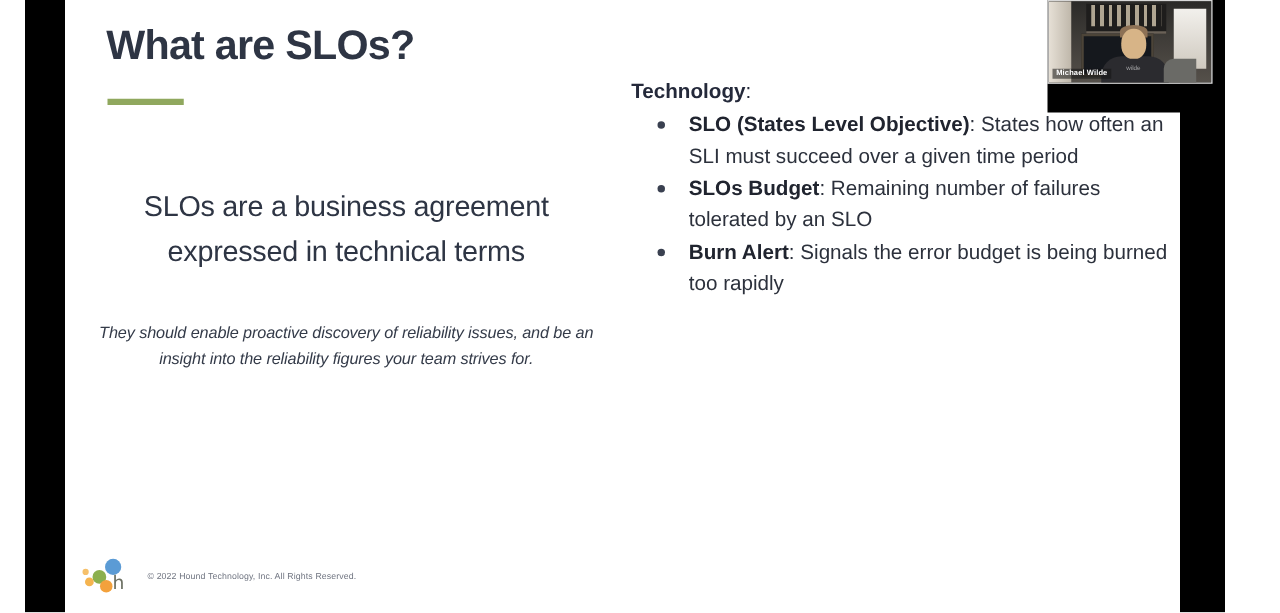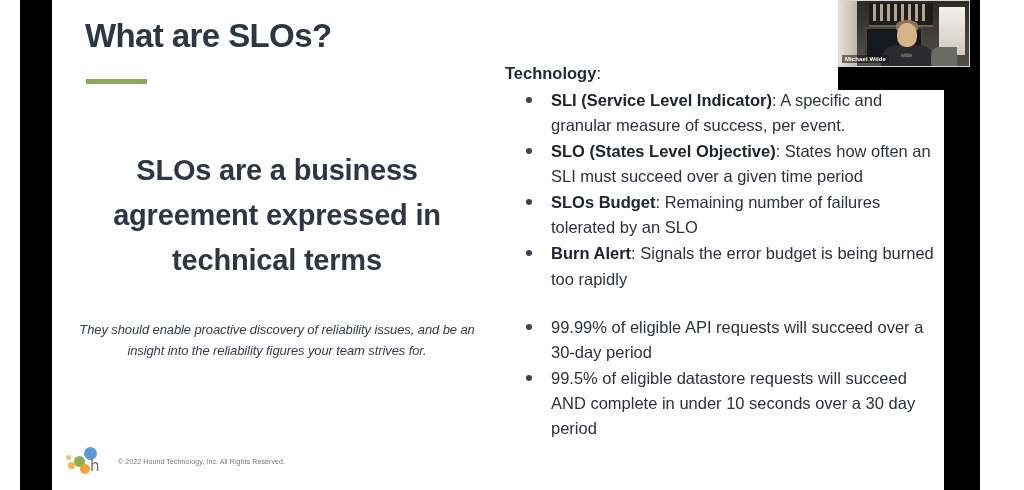--- a/index.html
+++ b/index.html
@@ -68,22 +68,22 @@
   }
 
   
   .left-col {
     position: absolute;
     left: 10px; top: 148px;
     width: 430px;
     text-align: center;
   }
   .lede {
-    font-size: 29px;
-    font-weight: bold;
+    font-size: 23px;
+    font-weight: normal;
     color: #2e3544;
     line-height: 1.55;
     letter-spacing: -0.2px;
   }
   .sub-italic {
     margin-top: 36px;
     font-size: 13px;
     font-style: italic;
     color: #343b49;
     line-height: 1.62;
@@ -290,33 +290,28 @@
       <div class="sub-italic">They should enable proactive discovery of reliability issues, and be an insight into the reliability figures your team strives for.</div>
     </div>
 
     <div class="right-col">
 
       <div class="sec-head">
         <span>Technology</span><span class="colon">:</span>
       </div>
 
       <ul class="bullets">
-        <li><b>SLI (Service Level Indicator)</b><span>: A specific and granular measure of success, per event.</span></li>
         <li><b>SLO (States Level Objective)</b><span>: States how often an SLI must succeed over a given time period</span></li>
         <li><b>SLOs Budget</b><span>: Remaining number of failures tolerated by an SLO</span></li>
         <li><b>Burn Alert</b><span>: Signals the error budget is being burned too rapidly</span></li>
       </ul>
 
       <div class="gap"></div>
 
 
-      <ul class="bullets">
-        <li><span>99.99% of eligible API requests will succeed over a 30-day period</span></li>
-        <li><span>99.5% of eligible datastore requests will succeed AND complete in under 10 seconds over a 30 day period</span></li>
-      </ul>
 
     </div>
 
     <div class="footer">
       <div class="logo">
         <i class="dot-blue"></i>
         <i class="dot-green"></i>
         <i class="dot-orange1"></i>
         <i class="dot-orange2"></i>
         <i class="dot-orange3"></i>

